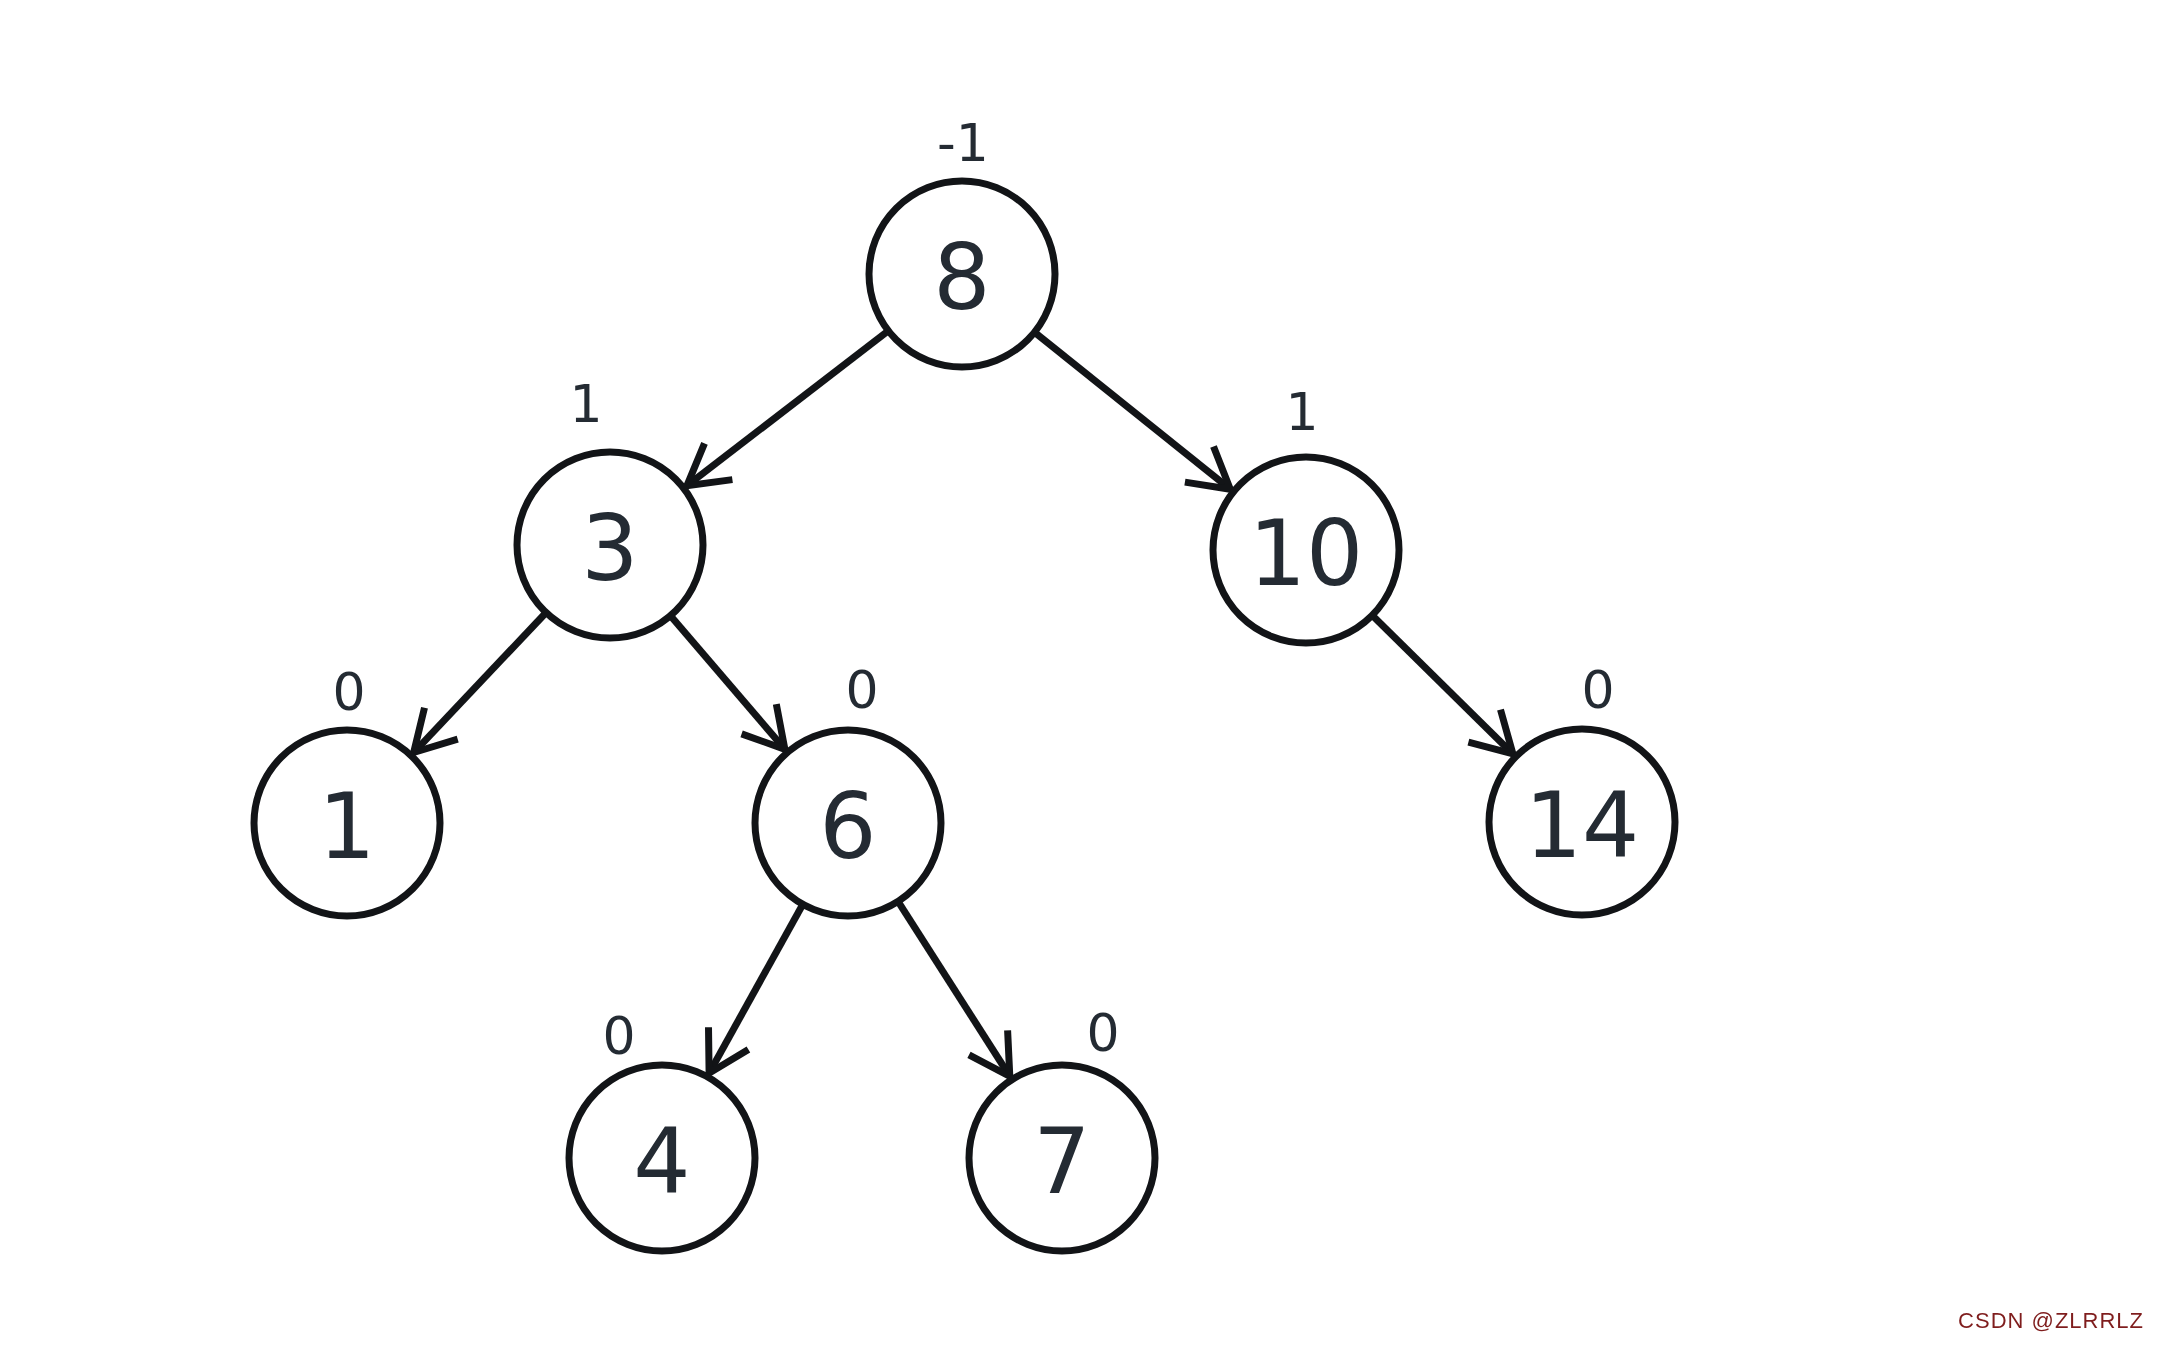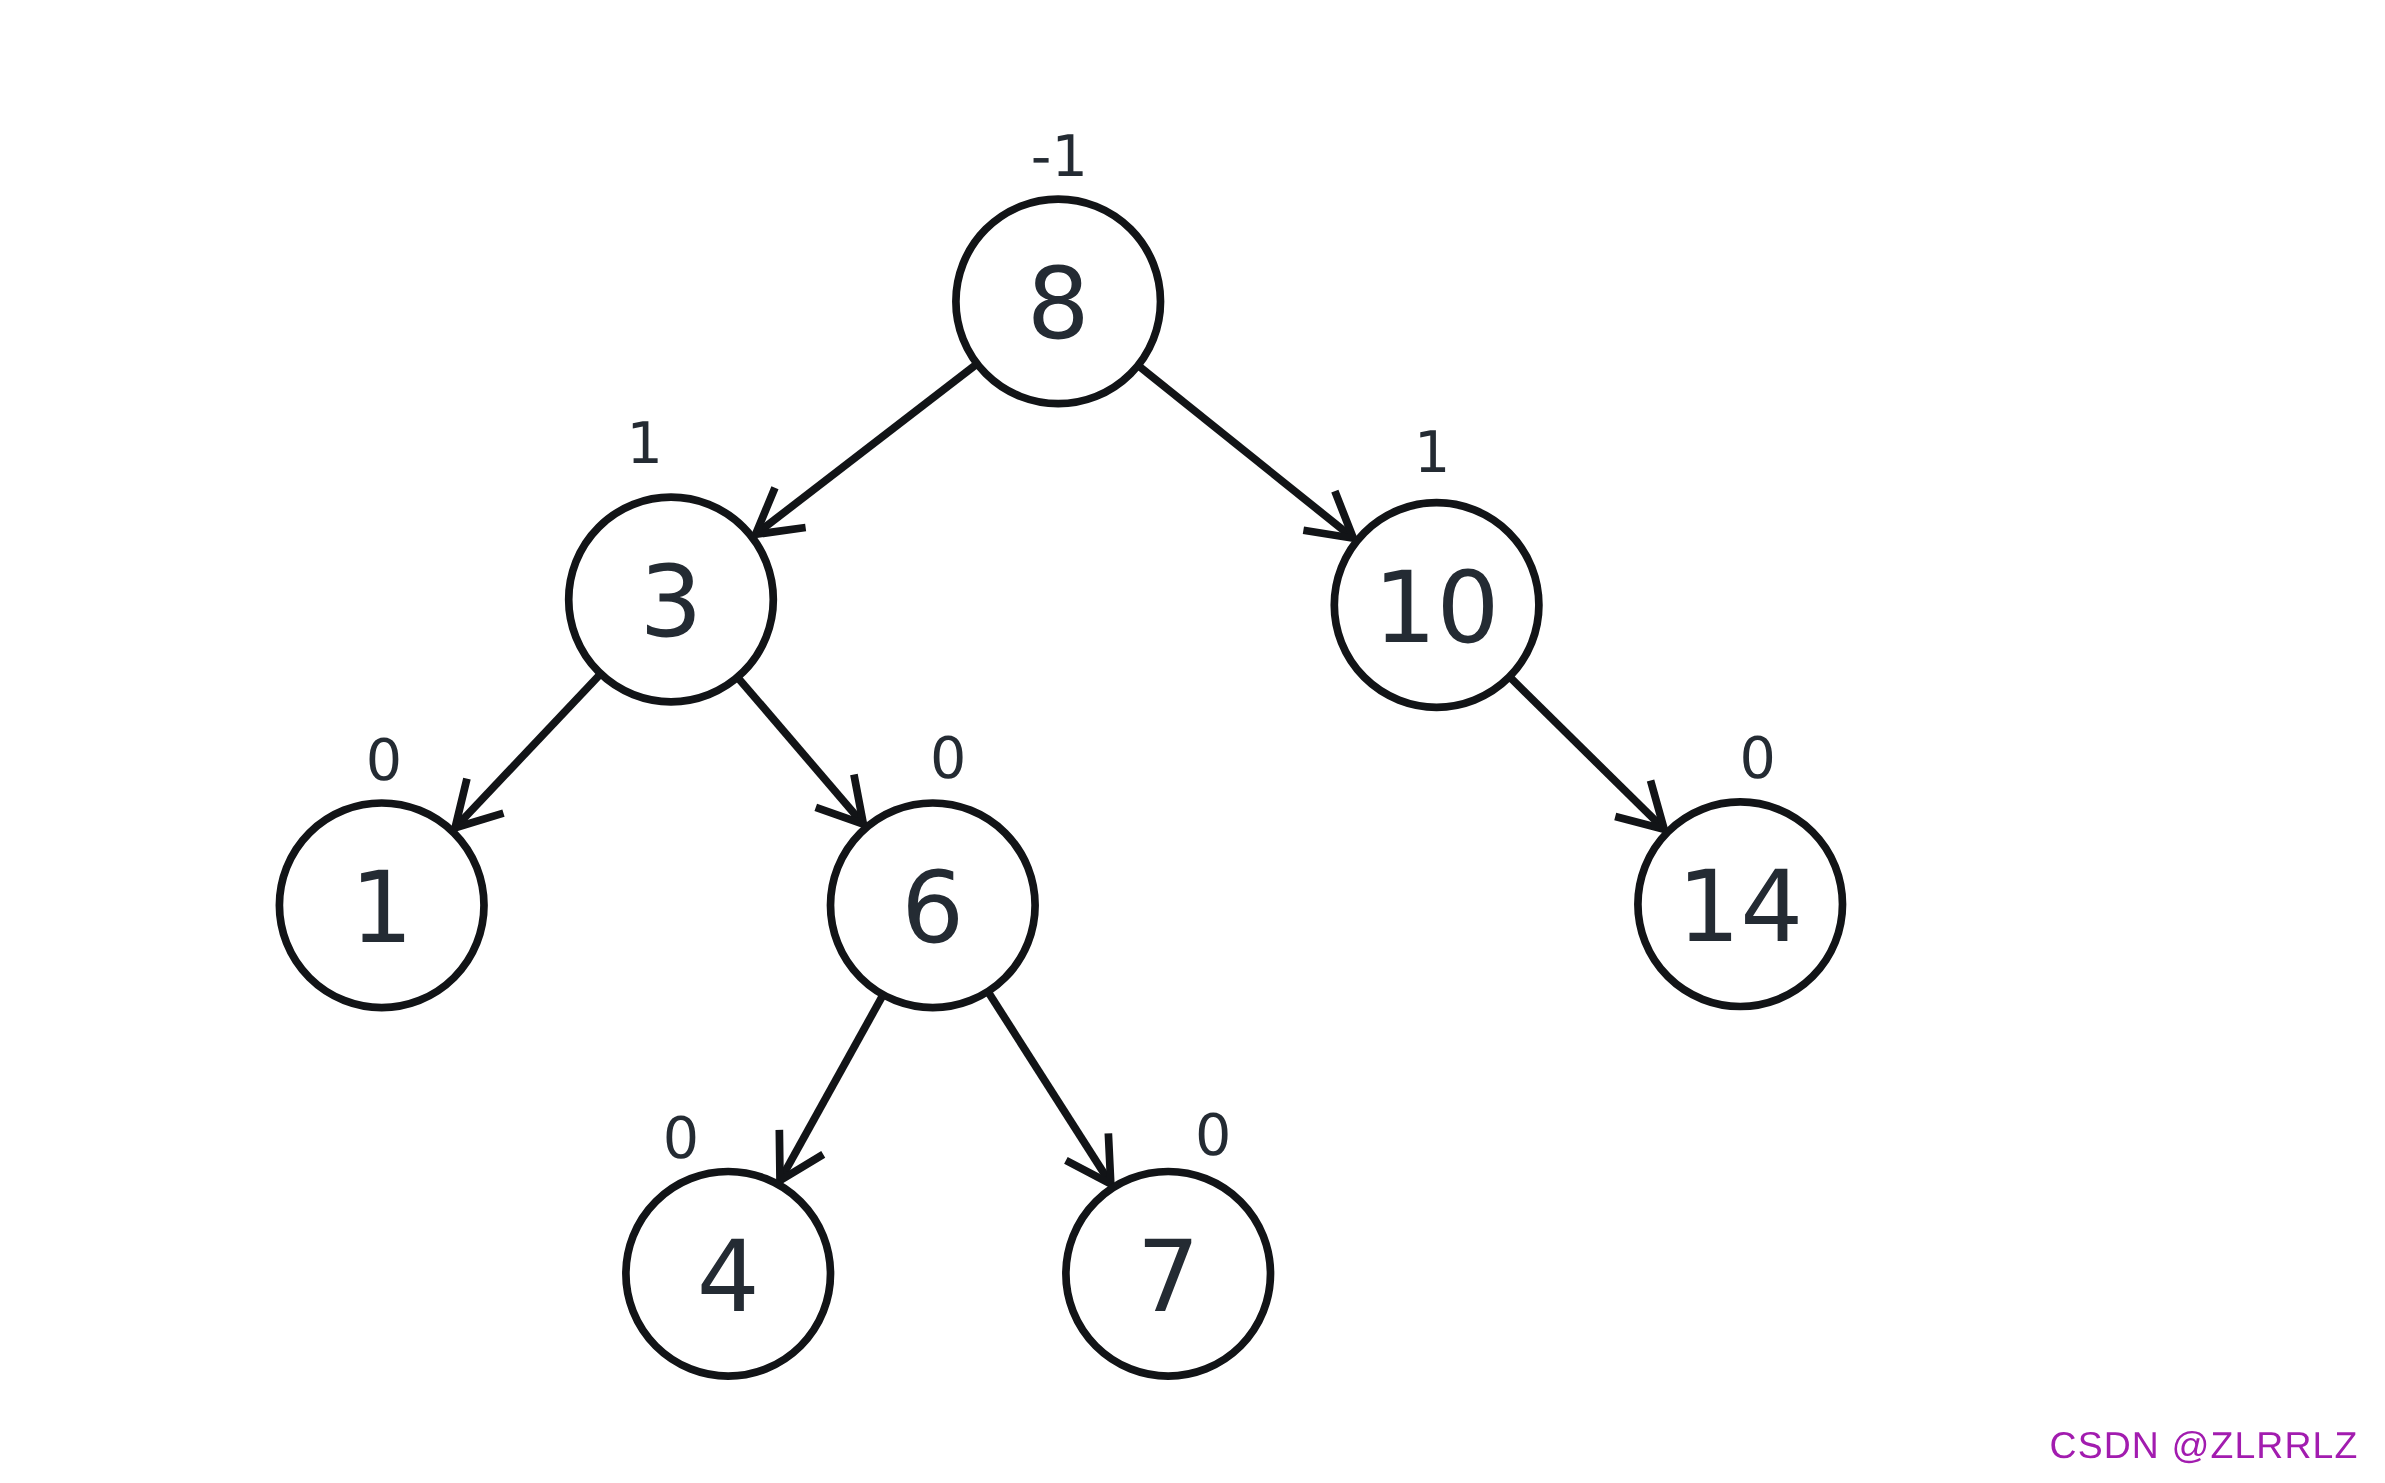--- a/index.html
+++ b/index.html
@@ -56,23 +56,23 @@
     stroke: #121417;
     stroke-width: 7;
     stroke-linecap: butt;
     stroke-linejoin: miter;
     fill: none;
   }
   .watermark {
     position: absolute;
     right: 24px;
     bottom: 14px;
-    color: #a21caf;
+    color: #7f1d1d;
     font-family: "Liberation Sans", sans-serif;
-    font-size: 34px;
+    font-size: 22px;
     letter-spacing: 1px;
     white-space: nowrap;
     user-select: none;
   }
 </style>
 </head>
 <body>
 
 <div id="canvas-root">
 

